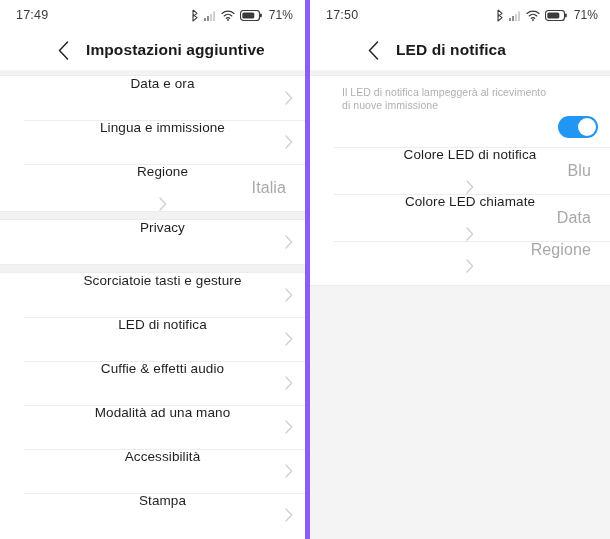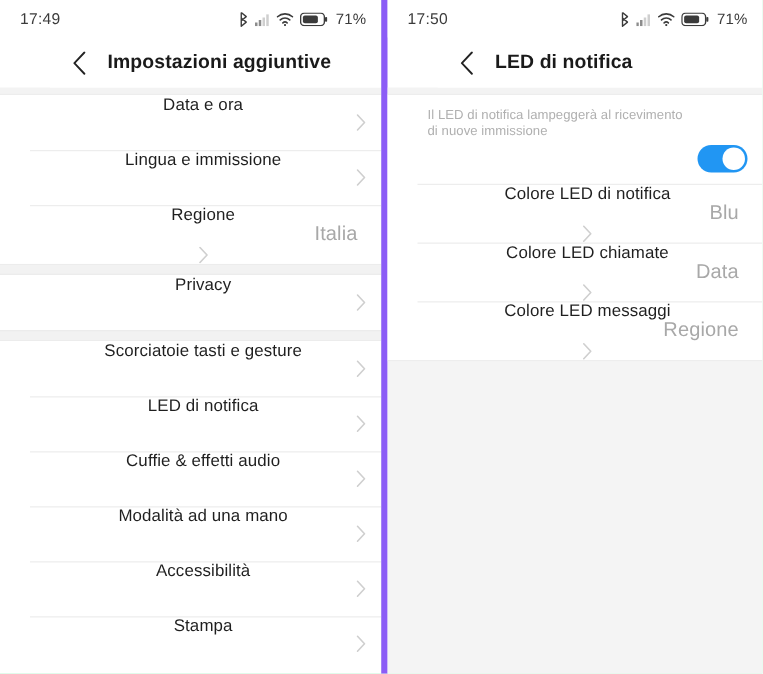--- a/index.html
+++ b/index.html
@@ -385,21 +385,20 @@
 
         <div class="row">
           <span class="row-label">Colore LED chiamate</span>
           <span class="row-value">Data</span>
           <svg class="chev" width="8" height="14" viewBox="0 0 8 14">
             <path d="M1 1 L6.6 7 L1 13" fill="none" stroke="#cfcfcf" stroke-width="1.3" stroke-linecap="round" stroke-linejoin="round"></path>
           </svg>
         </div>
 
         <div class="row">
-          <span class="row-label">Colore LED messaggi</span>
           <span class="row-value">Regione</span>
           <svg class="chev" width="8" height="14" viewBox="0 0 8 14">
             <path d="M1 1 L6.6 7 L1 13" fill="none" stroke="#cfcfcf" stroke-width="1.3" stroke-linecap="round" stroke-linejoin="round"></path>
           </svg>
         </div>
 
       </div>
 
       <div class="filler"></div>
     </div>

